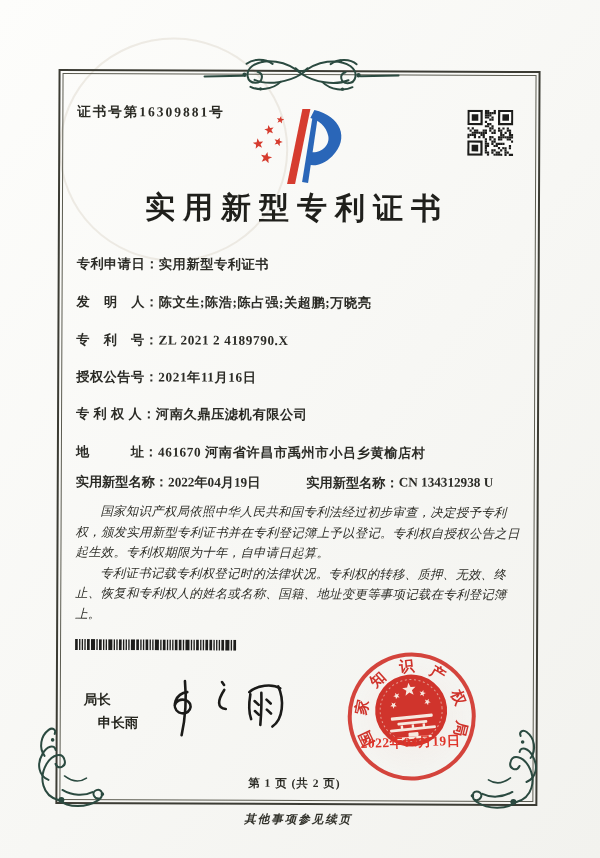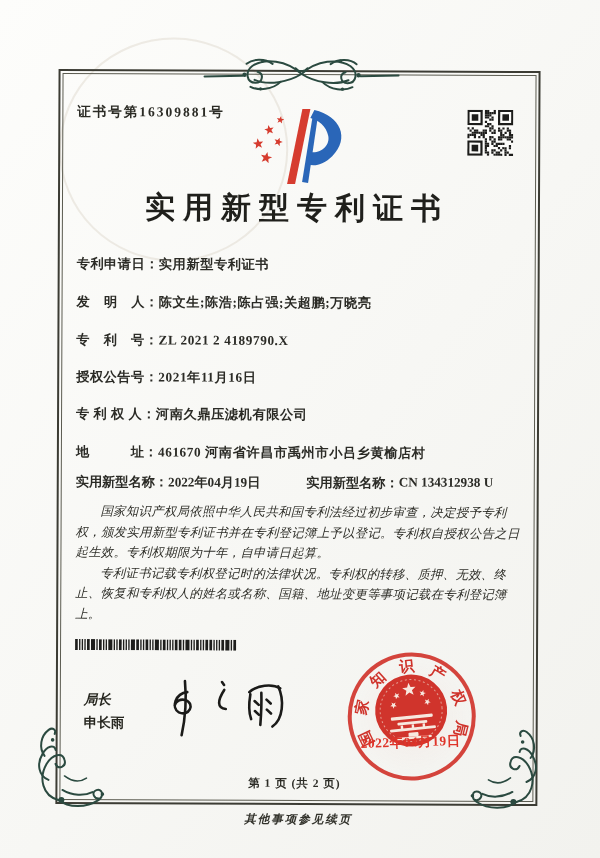--- a/index.html
+++ b/index.html
@@ -28,22 +28,22 @@
   .field-label{letter-spacing:0.5px;}
   .field-value{letter-spacing:0.6px;}
   .grant-row{position:absolute;left:76px;top:474px;width:460px;font-size:13.2px;
     font-weight:600;color:#2b2b26;white-space:nowrap;display:flex;}
   .grant-gap{display:inline-block;width:46px;}
   .body-text{position:absolute;left:76px;top:502px;width:446px;
     font-size:12.4px;line-height:1.66;color:#2e2e28;font-style:italic;
     letter-spacing:0.3px;}
   .body-text p{margin:0;text-indent:2em;}
   .barcode{position:absolute;left:76px;top:640px;width:164px;height:11px;}
-  .signer-title{position:absolute;left:85px;top:692px;font-size:13.5px;font-weight:600;font-style:italic;}
-  .signer-name{position:absolute;left:85px;top:715px;font-size:13.5px;font-weight:600;}
+  .signer-title{position:absolute;left:85px;top:692px;font-size:13.5px;font-weight:600;}
+  .signer-name{position:absolute;left:99px;top:715px;font-size:13.5px;font-weight:600;}
   .signature{position:absolute;left:158px;top:676px;width:152px;height:64px;transform:rotate(-2deg);}
   .seal{position:absolute;left:349px;top:652px;width:128px;height:128px;transform:rotate(-6deg);}
   .seal-ring{position:absolute;inset:0;border:4px solid rgba(208,52,44,0.92);border-radius:50%;
     background:radial-gradient(circle,rgba(232,120,110,0.07),rgba(232,120,110,0.0) 70%);}
   .seal-char{position:absolute;font-size:15px;font-weight:bold;color:#cf332b;
     font-family:"Liberation Serif","DejaVu Serif",serif;}
   .seal-emblem{position:absolute;left:26px;top:20px;width:76px;height:76px;}
   .seal-date{position:absolute;left:346px;top:733px;width:132px;text-align:center;
     font-size:13.5px;font-weight:bold;color:#df3429;letter-spacing:0.5px;
     transform:rotate(-2deg);}

